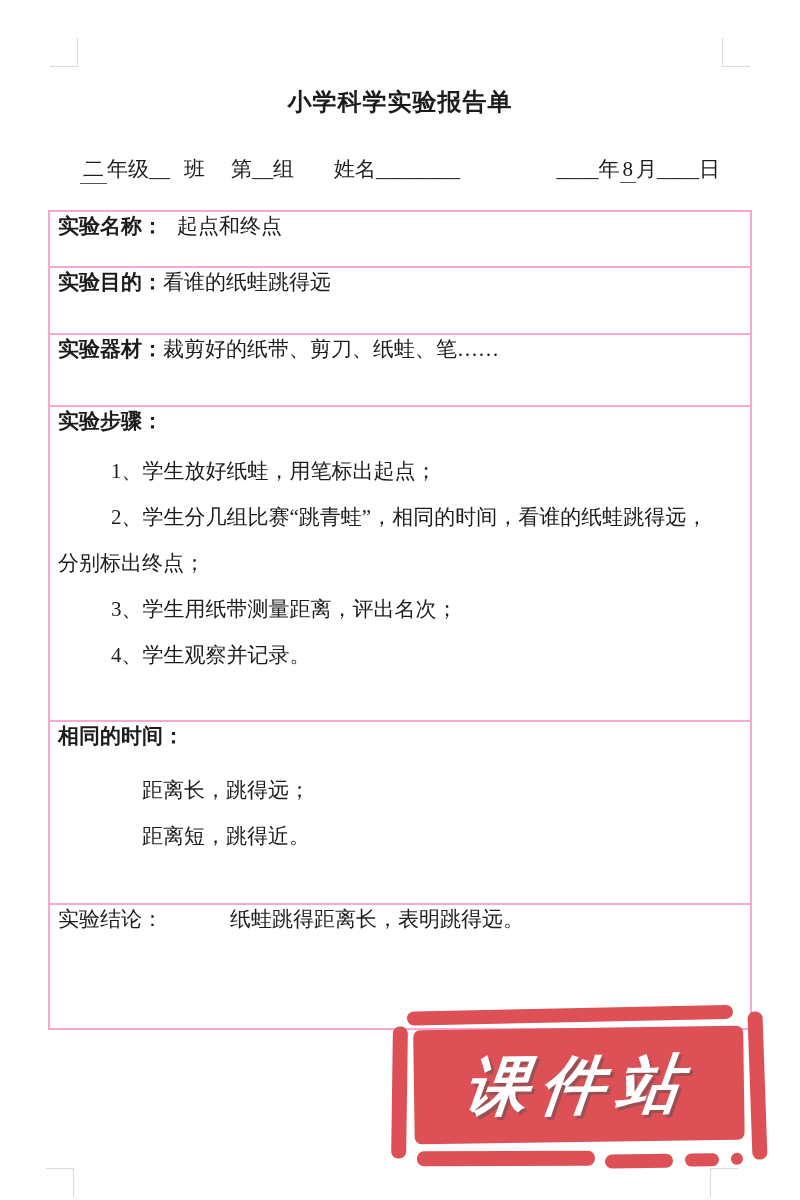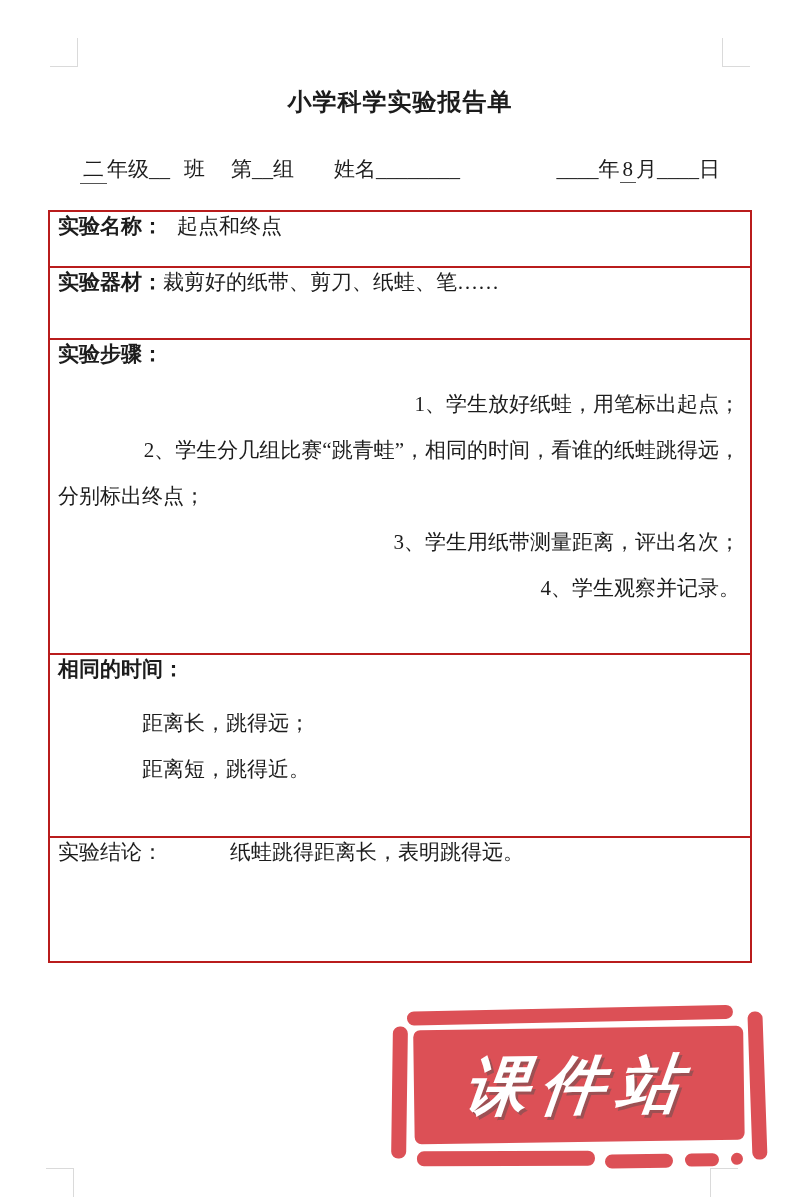--- a/index.html
+++ b/index.html
@@ -30,34 +30,34 @@
   .filled-blank{border-bottom:1px solid #555;padding:0 3px;}
   .gap-sm{display:inline-block;width:14px;}
   .gap-md{display:inline-block;width:26px;}
 
   table.report{
     position:absolute;left:48px;top:210px;width:704px;
     border-collapse:collapse;table-layout:fixed;
     font-size:21px;
   }
   table.report td{
-    border:2px solid #b91c1c;vertical-align:top;padding:0 10px 0 8px;
+    border:2px solid #f9a8d4;vertical-align:top;padding:0 10px 0 8px;
   }
   .lbl{font-weight:bold;}
   .lbl-plain{font-weight:normal;}
   td.r-name{height:54px;padding-top:13px;}
   td.r-purpose{height:65px;padding-top:11px;}
   td.r-materials{height:70px;padding-top:10px;}
   td.r-steps{height:313px;padding-top:10px;}
   td.r-observe{height:181px;padding-top:13px;}
   td.r-conclusion{height:123px;padding-top:16px;}
   .content-gap{margin-left:14px;}
   .steps-block{margin-top:13px;line-height:46px;}
   .step-line{white-space:nowrap;}
-  .step-indent{margin-left:68px;text-align:right;}
+  .step-indent{margin-left:53px;}
   .observe-block{margin-top:17px;line-height:46px;}
   .observe-line{margin-left:84px;white-space:nowrap;}
   .conclusion-content{margin-left:67px;}
 
   
   .stamp{
     position:absolute;left:392px;top:1008px;width:380px;height:164px;
     transform:rotate(-0.8deg);z-index:5;
     font-family:"Liberation Sans","DejaVu Sans",sans-serif;
   }
@@ -99,20 +99,25 @@
   </div>
 
   <table class="report">
     <tbody>
         <tr>
       <td class="r-name">
         <span class="lbl">实验名称：</span><span class="content-gap">起点和终点</span>
       </td>
     </tr>
     <tr>
+      <td class="r-purpose">
+        <span class="lbl">实验目的：</span><span>看谁的纸蛙跳得远</span>
+      </td>
+    </tr>
+    <tr>
       <td class="r-materials">
         <span class="lbl">实验器材：</span><span>裁剪好的纸带、剪刀、纸蛙、笔……</span>
       </td>
     </tr>
     <tr>
       <td class="r-steps">
         <div class="lbl">实验步骤：</div>
         <div class="steps-block">
           <div class="step-line step-indent">1、学生放好纸蛙，用笔标出起点；</div>
           <div class="step-line step-indent">2、学生分几组比赛“跳青蛙”，相同的时间，看谁的纸蛙跳得远，</div>

